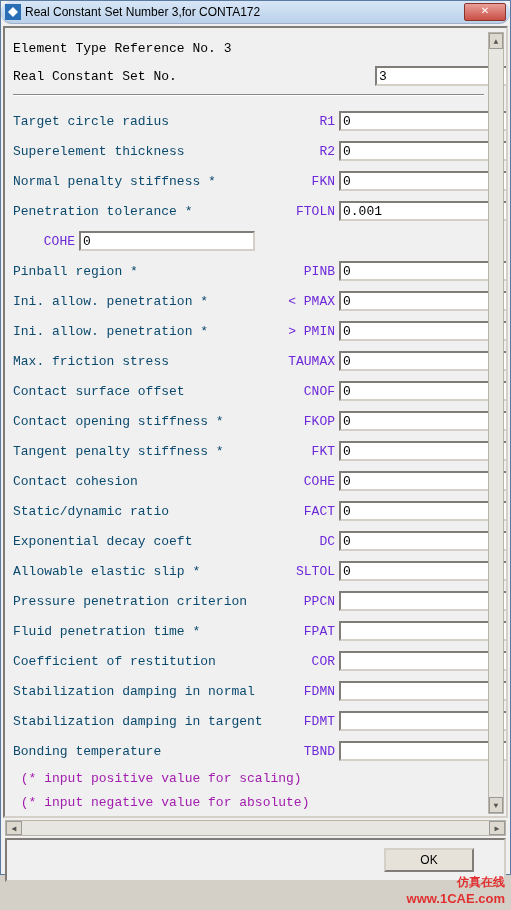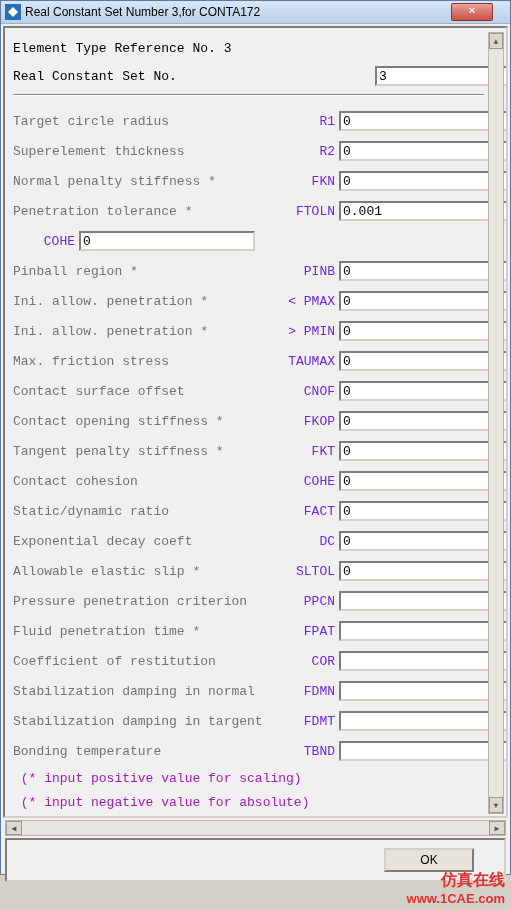--- a/index.html
+++ b/index.html
@@ -20,22 +20,23 @@
     border: 1px solid #5a7aa0;
     background: #f0f0f0;
     display: flex;
     flex-direction: column;
   }
   .titlebar {
     height: 26px;
     background: linear-gradient(to bottom, #d8e6f6, #b9d1ea);
     display: flex;
     align-items: center;
-    padding: 0 13px 0 4px;
+    padding: 0 0 0 4px;
     border-bottom: 1px solid #a0b0c8;
+    border-radius: 11px;
   }
   .title-icon {
     width: 16px;
     height: 16px;
     margin-right: 4px;
     background: #2a6fb5;
     display: inline-block;
     position: relative;
   }
   .title-icon::after {
@@ -100,21 +101,21 @@
   .vscroll .track { position:absolute; top:17px; bottom:17px; left:0; right:0; }
   .row {
     display: flex;
     align-items: center;
     height: 30px;
     padding-right: 20px;
   }
   .label {
     flex: 0 0 260px;
     white-space: pre;
-    color:#737373;
+    color:#0c4a6e;
   }
   .code {
     flex: 0 0 62px;
     text-align: right;
     white-space: pre;
     color:#6d28d9;
   }
   .input {
     flex: 0 0 118px;
     height: 20px;
@@ -183,21 +184,21 @@
     line-height:20px;
     cursor:pointer;
   }
   .watermark {
     position: absolute;
     bottom: 4px;
     right: 6px;
     text-align: right;
     pointer-events: none;
   }
-  .wm1 { color: #e03030; font-family: "Microsoft YaHei", sans-serif; font-size: 16px; font-weight:bold;}
+  .wm1 { color: #e03030; font-family: "Microsoft YaHei", sans-serif; font-size: 12px; font-weight:bold;}
   .wm2 { color: #e03030; font-family: Tahoma, sans-serif; font-size: 13px; font-weight:bold;}
 </style>
 </head>
 <body>
 
 <div class="window">
   <div class="titlebar">
     <span class="title-icon"></span>
     <span class="title-text">Real Constant Set Number 3,for CONTA172</span>
     <div class="close-btn">✕</div>

